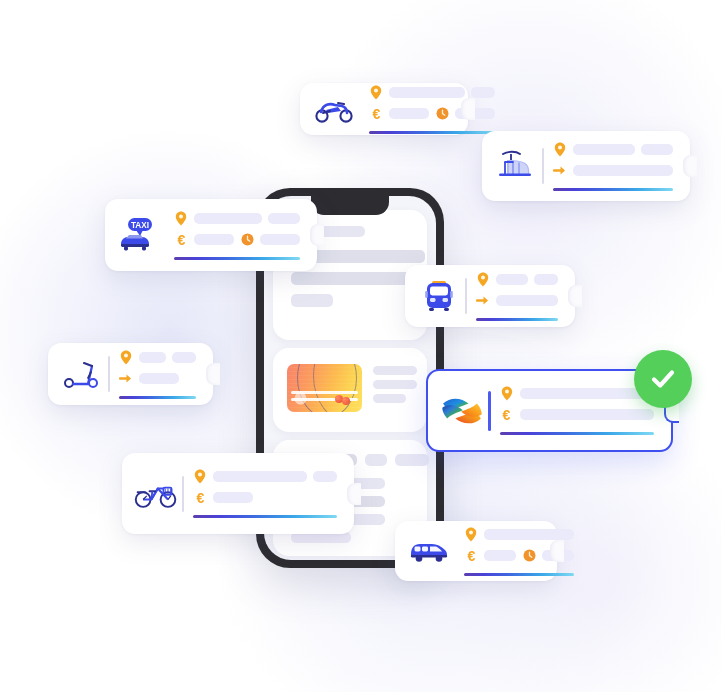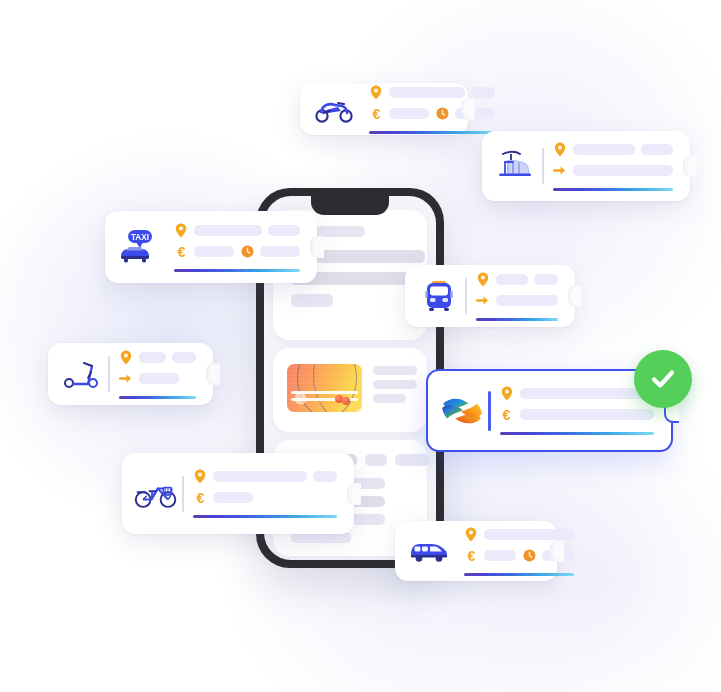--- a/index.html
+++ b/index.html
@@ -323,21 +323,21 @@
       <path d="M1 6.5 L10 6.5" stroke="#f5a623" stroke-width="2.3" stroke-linecap="round"></path>
       <path d="M7.5 2.6 L12 6.5 L7.5 10.4 Z" fill="#f5a623"></path>
     </svg>
             </span>
             <span class="t-ph w-lg"></span>
           </div>
           <div class="t-progress"></div>
         </div>
         <div class="notch"></div>
       </div>
-      <div class="ticket" style="left: 105px; top: 211px; width: 212px; height: 72px; z-index: 12;">
+      <div class="ticket" style="left: 105px; top: 199px; width: 212px; height: 72px; z-index: 12;">
         <div class="t-icon">
           <svg width="46" height="38" viewBox="0 0 46 38">
       <rect x="12" y="2" width="24" height="13" rx="6.5" fill="#3b4ae8"></rect>
       <path d="M20 14 L24 20 L27 14 Z" fill="#3b4ae8"></path>
       <text x="24" y="11.6" font-family="Liberation Sans, sans-serif" font-size="8.2" font-weight="bold" fill="#ffffff" text-anchor="middle">TAXI</text>
       <path d="M5 28 C5 24 8 21 12 21 L26 21 C30 21 33 24 33 28 L33 30 L5 30 Z" fill="#3b4ae8"></path>
       <path d="M10 22.5 L13 19 L25 19 L27 22.5 Z" fill="#8c97ef"></path>
       <rect x="5" y="28" width="28" height="3" rx="1.4" fill="#2b2f8f"></rect>
       <rect x="8" y="30.5" width="4" height="4" rx="1.4" fill="#2b2f8f"></rect>
       <rect x="26" y="30.5" width="4" height="4" rx="1.4" fill="#2b2f8f"></rect>

